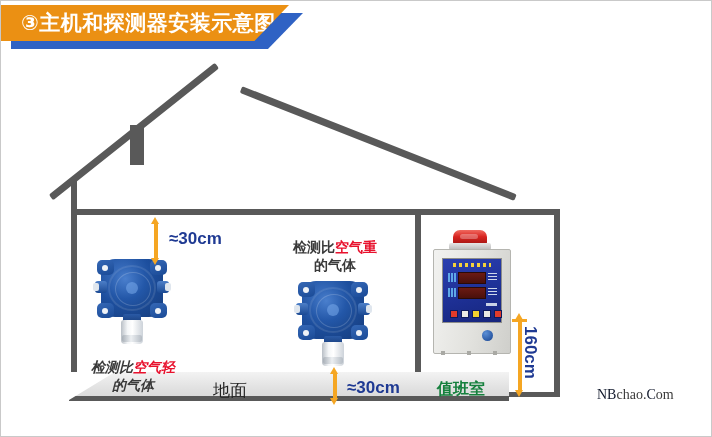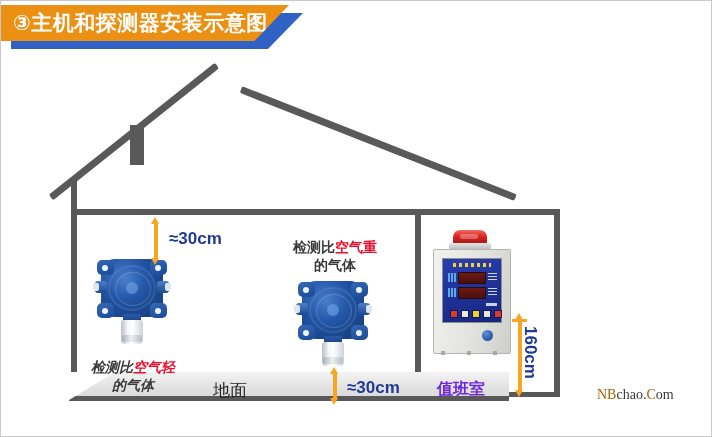--- a/index.html
+++ b/index.html
@@ -47,21 +47,21 @@
     background: #eb9013;
     clip-path: polygon(0 0, 100% 0, 88% 100%, 0 100%);
     display: flex;
     align-items: center;
   }
   .banner-title {
     color: #ffffff;
     font-size: 21px;
     font-weight: bold;
     letter-spacing: 0.5px;
-    padding-left: 12px;
+    padding-left: 20px;
     white-space: nowrap;
     line-height: 36px;
   }
 
   
   .stroke {
     position: absolute;
     background: #595959;
   }
   .stroke-rot {
@@ -110,21 +110,21 @@
     top: 378px;
     font-size: 17px;
     color: #222222;
     font-weight: 500;
   }
   .label-duty {
     position: absolute;
     left: 436px;
     top: 378px;
     font-size: 16px;
-    color: #6d28d9;
+    color: #15803d;
     font-weight: 600;
   }
 
   
   .detector {
     position: absolute;
     width: 74px;
     height: 86px;
   }
   .det-body {
@@ -420,21 +420,21 @@
 
   
   .watermark {
     position: absolute;
     left: 596px;
     top: 386px;
     font-family: "Liberation Serif", "DejaVu Serif", serif;
     font-size: 14px;
     color: #3a3a3a;
   }
-  .watermark .r { color: #a16207; }
+  .watermark .r { color: #0f172a; }
 
   .warning {
     position: absolute;
     left: 403px;
     top: 412px;
     font-size: 13px;
     color: #2b2b2b;
     font-weight: bold;
     white-space: nowrap;
   }

